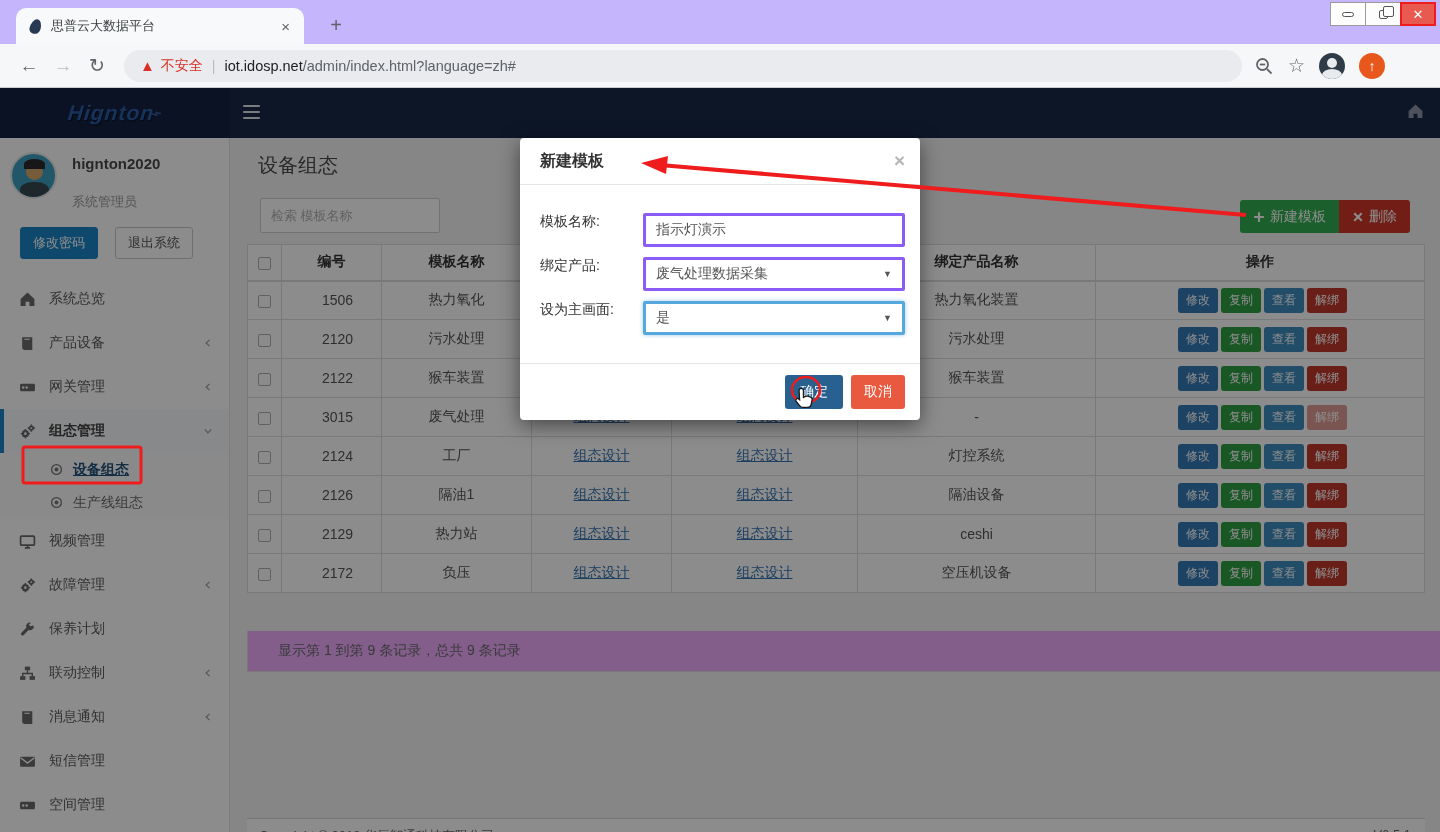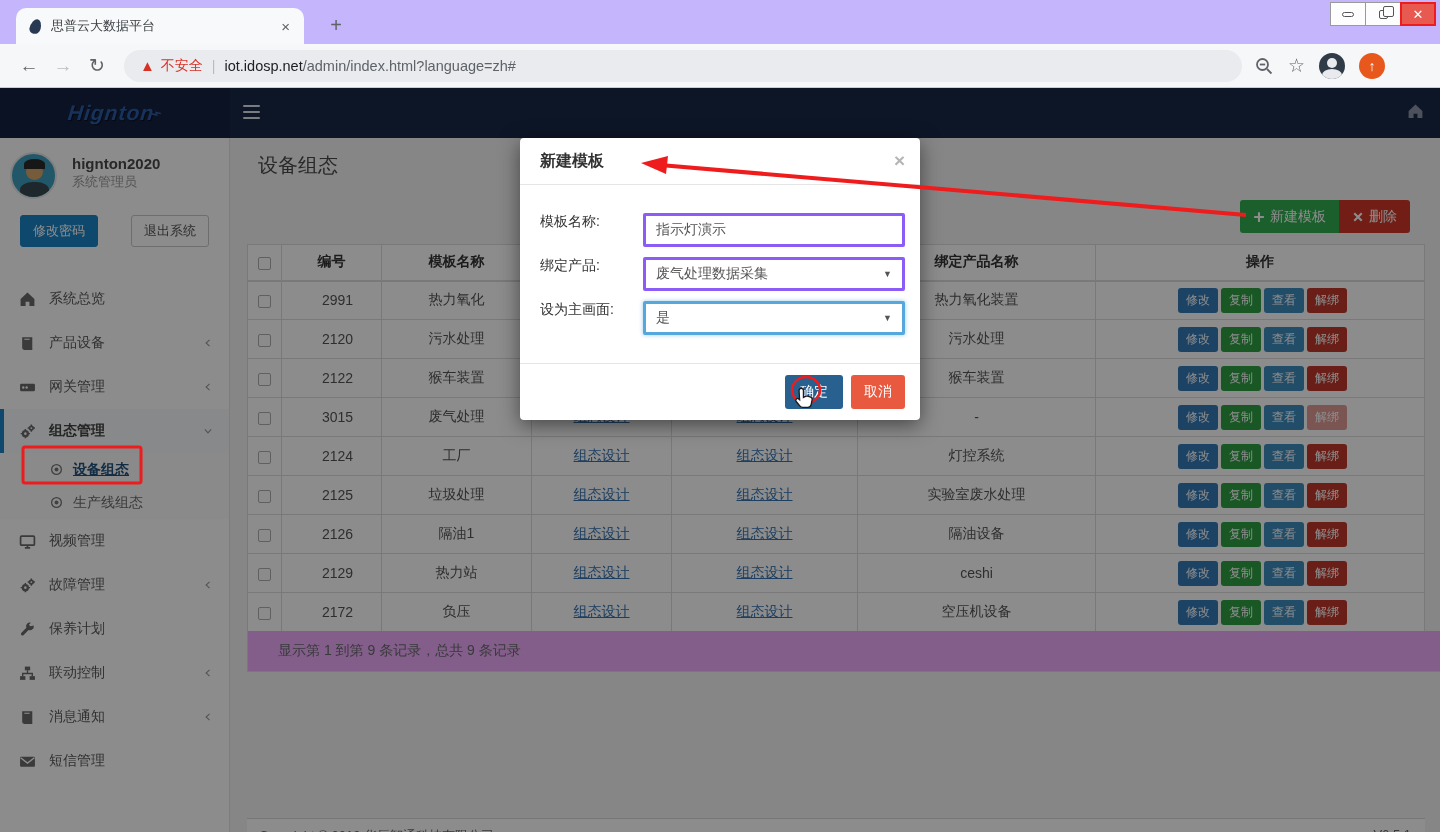--- a/index.html
+++ b/index.html
@@ -47,22 +47,22 @@
   .logo { position:absolute; left:0; top:-50px; width:230px; height:50px; background:#152240; display:flex; align-items:center; justify-content:center; }
   .logo-text { font-style:italic; font-weight:bold; font-size:21px; color:#2a5ea8; letter-spacing:1px; transform:skewX(-6deg); text-shadow:1px 1px 1px #0b1020; }
   .logo-swoosh { color:#355f9e; font-size:18px; margin-left:-4px; transform:rotate(-18deg); }
   .userpanel { padding:14px 0 0 10px; height:117px; }
   .avatar { width:47px; height:47px; border-radius:50%; background:#3e9fc0; float:left; position:relative; overflow:hidden; border:2px solid #e8e8e8; }
   .avatar .head { position:absolute; left:14px; top:9px; width:17px; height:17px; border-radius:50%; background:#d9a86c; }
   .avatar .hair { position:absolute; left:12px; top:5px; width:21px; height:10px; border-radius:50% 50% 0 0; background:#2b2b2b; }
   .avatar .body { position:absolute; left:8px; top:28px; width:29px; height:18px; border-radius:45%; background:#37474f; }
   .user-meta { margin-left:62px; padding-top:3px; }
   .user-name { font-size:15px; font-weight:bold; color:#4a4a4a; }
-  .user-role { font-size:13px; color:#9a9a9a; margin-top:1px; }
-  .user-btns { clear:both; padding-top:16px; display:flex; gap:33px; padding-left:10px; }
+  .user-role { font-size:13px; color:#9a9a9a; margin-top:21px; }
+  .user-btns { clear:both; padding-top:16px; display:flex; gap:17px; padding-left:10px; }
   .btn-pwd { background:var(--c-sideblue,#1c84c6); color:#fff; border:1px solid var(--c-sideblue,#1c84c6); font-size:13px; padding:6px 12px; border-radius:3px; }
   .btn-logout { background:#fff; color:#555; border:1px solid #c9c9c9; font-size:13px; padding:6px 12px; border-radius:3px; }
   .menu { margin-top:22px; }
   .menu-item { height:44px; display:flex; align-items:center; padding-left:19px; position:relative; color:#5b5b5b; }
   .menu-item .mi-icon { width:17px; height:17px; margin-right:13px; color:#6a6a6a; flex:none; }
   .menu-item .mi-label { font-size:14px; }
   .menu-item .chev { position:absolute; right:16px; color:#9a9a9a; width:10px; height:10px; }
   .menu-item.open { background:#f7f9fb; }
   .menu-item.open:before { content:""; position:absolute; left:0; top:0; bottom:0; width:4px; background:var(--c-sideblue,#1c84c6); }
   .menu-item.open .mi-label { font-weight:bold; color:#444; }
@@ -343,25 +343,32 @@
           <svg class="chev">
             <use href="#i-chevleft"></use>
           </svg>
         </div>
         <div class="menu-item">
           <svg class="mi-icon">
             <use href="#i-envelope"></use>
           </svg>
           <span class="mi-label">短信管理</span>
         </div>
+        <div class="menu-item">
+          <svg class="mi-icon">
+            <use href="#i-hdd"></use>
+          </svg>
+          <span class="mi-label">空间管理</span>
+        </div>
       </div>
   </div>
 
   <div class="main">
     <div class="page-title">设备组态</div>
+    <input class="search-input" placeholder="检索 模板名称" style="">
     <div class="top-btns">
       <button class="btn-new">
         <svg class="bico">
             <use href="#i-plus"></use>
           </svg>
         <span>新建模板</span>
       </button>
       <button class="btn-del">
         <svg class="bico">
             <use href="#i-times"></use>
@@ -386,21 +393,21 @@
             <th>模板名称</th>
             <th></th>
             <th></th>
             <th>绑定产品名称</th>
             <th>操作</th>
           </tr>
         </thead>
       <tbody id="grid-body">
           <tr>
             <td><span class="cb"></span></td>
-            <td class="cell-id">2991</td>
+            <td class="cell-id">1506</td>
             <td>热力氧化</td>
             <td><a class="cfg-link">组态设计</a></td>
             <td><a class="cfg-link">组态设计</a></td>
             <td>热力氧化装置</td>
             <td class="acts"><button class="abtn edit">修改</button><button class="abtn copy">复制</button><button class="abtn view">查看</button><button class="abtn unbind">解绑</button></td>
           </tr>
           <tr>
             <td><span class="cb"></span></td>
             <td class="cell-id">2120</td>
             <td>污水处理</td>
@@ -427,29 +434,20 @@
             <td>-</td>
             <td class="acts"><button class="abtn edit">修改</button><button class="abtn copy">复制</button><button class="abtn view">查看</button><button class="abtn unbind disabled">解绑</button></td>
           </tr>
           <tr>
             <td><span class="cb"></span></td>
             <td class="cell-id">2124</td>
             <td>工厂</td>
             <td><a class="cfg-link">组态设计</a></td>
             <td><a class="cfg-link">组态设计</a></td>
             <td>灯控系统</td>
-            <td class="acts"><button class="abtn edit">修改</button><button class="abtn copy">复制</button><button class="abtn view">查看</button><button class="abtn unbind">解绑</button></td>
-          </tr>
-          <tr>
-            <td><span class="cb"></span></td>
-            <td class="cell-id">2125</td>
-            <td>垃圾处理</td>
-            <td><a class="cfg-link">组态设计</a></td>
-            <td><a class="cfg-link">组态设计</a></td>
-            <td>实验室废水处理</td>
             <td class="acts"><button class="abtn edit">修改</button><button class="abtn copy">复制</button><button class="abtn view">查看</button><button class="abtn unbind">解绑</button></td>
           </tr>
           <tr>
             <td><span class="cb"></span></td>
             <td class="cell-id">2126</td>
             <td>隔油1</td>
             <td><a class="cfg-link">组态设计</a></td>
             <td><a class="cfg-link">组态设计</a></td>
             <td>隔油设备</td>
             <td class="acts"><button class="abtn edit">修改</button><button class="abtn copy">复制</button><button class="abtn view">查看</button><button class="abtn unbind">解绑</button></td>

